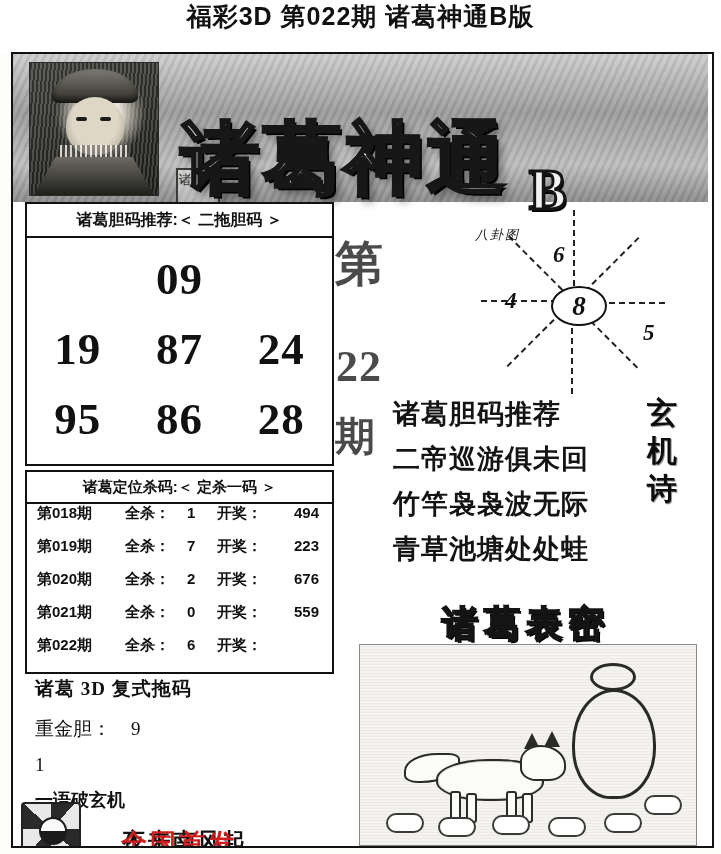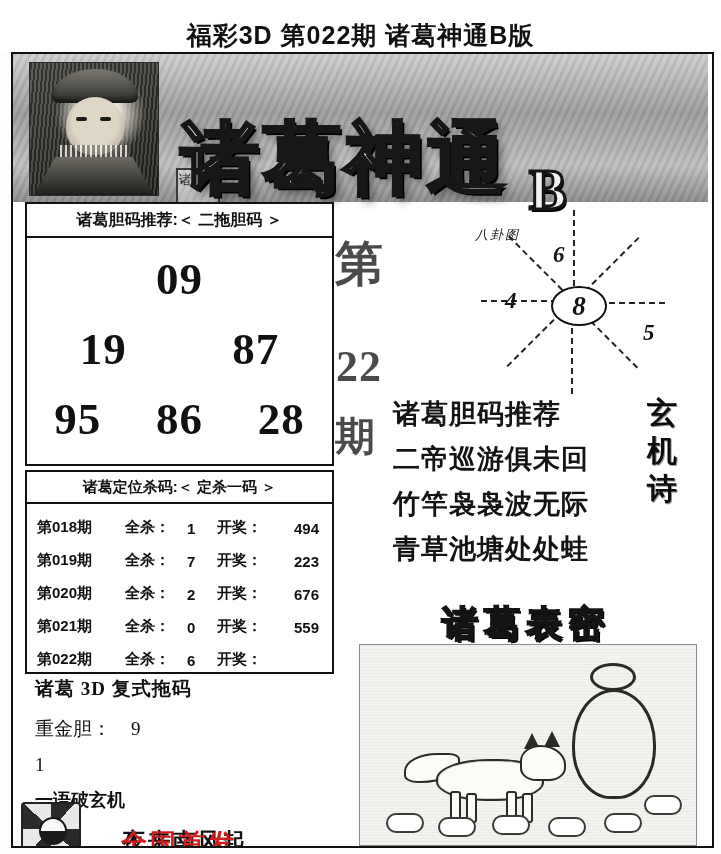--- a/index.html
+++ b/index.html
@@ -20,21 +20,21 @@
     height: 854px;
     background: #fdfdfb;
   }
   
   .header {
     position: absolute;
     left: 0; top: 0;
     width: 721px;
     height: 52px;
     display: flex;
-    align-items: flex-end;
+    align-items: flex-start;
     justify-content: center;
     background: #ffffff;
   }
   .header-title {
     font-family: "Liberation Sans", sans-serif;
     font-size: 25px;
     font-weight: bold;
     color: #111;
     letter-spacing: 1px;
   }
@@ -279,21 +279,21 @@
     border-bottom: 2px solid #111;
     display: flex;
     align-items: center;
     justify-content: center;
     font-size: 15px;
     font-weight: bold;
     color: #111;
   }
   .kill-row {
     display: flex;
-    align-items: flex-end;
+    align-items: flex-start;
     height: 33px;
     padding: 0 10px;
     font-size: 15px;
     font-weight: bold;
     color: #111;
     font-family: "Liberation Sans", sans-serif;
   }
   .kill-row .c-issue { width: 88px; }
   .kill-row .c-kill  { width: 62px; }
   .kill-row .c-killv { width: 30px; text-align: left; }
@@ -521,20 +521,21 @@
 
     <div class="rec-box">
       <div class="rec-head">诸葛胆码推荐:＜ 二拖胆码 ＞</div>
       <div class="rec-rows">
         <div class="rec-row">
           <span>09</span>
         </div>
         <div class="rec-row">
           <span>19</span>
           <span>87</span>
+          <span>24</span>
         </div>
         <div class="rec-row">
           <span>95</span>
           <span>86</span>
           <span>28</span>
         </div>
       </div>
     </div>
 
     <div class="bagua-wrap">

